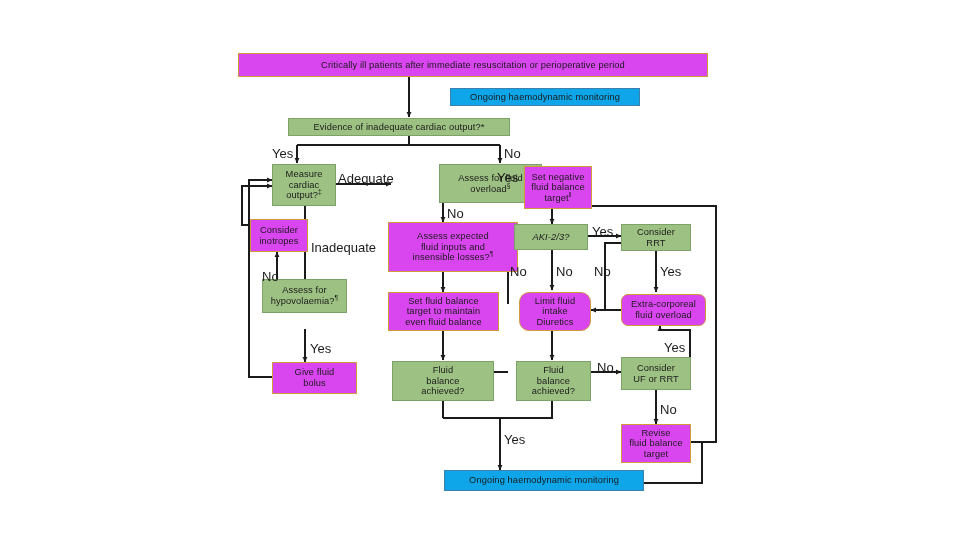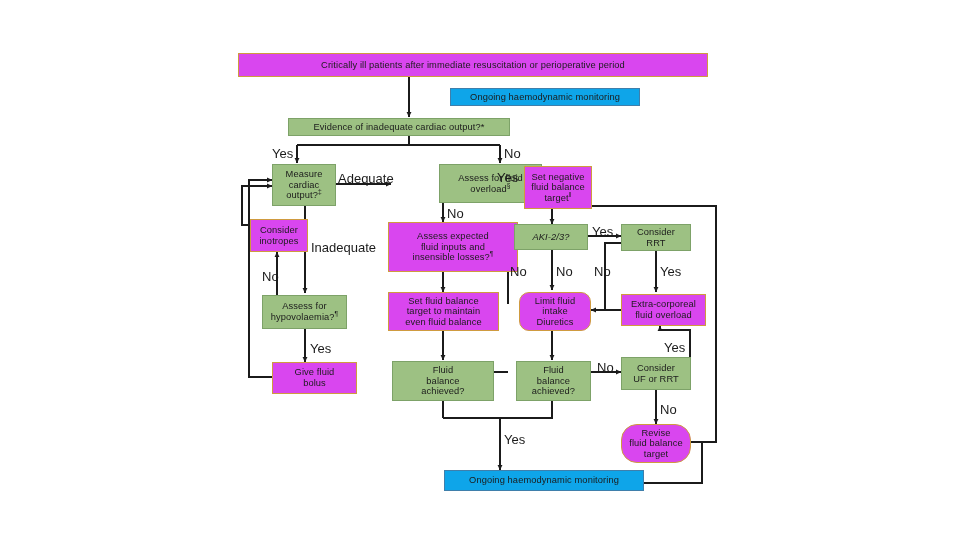--- a/index.html
+++ b/index.html
@@ -173,21 +173,21 @@
     <span>AKI-2/3?</span>
   </div>
 
   <div class="node green" style="left:621px;top:224px;width:70px;height:27px;">
     <span>
       <span>Consider</span><br>
       <span>RRT</span>
     </span>
   </div>
 
-  <div class="node green" style="left:262px;top:295px;width:85px;height:34px;">
+  <div class="node green" style="left:262px;top:279px;width:85px;height:34px;">
     <span>
       <span>Assess for</span><br>
       <span>hypovolaemia?</span><span class="sup">¶</span>
     </span>
   </div>
 
   <div class="node amber" style="left:388px;top:292px;width:111px;height:39px;">
     <span>
       <span>Set fluid balance</span><br>
       <span>target to maintain</span><br>
@@ -196,21 +196,21 @@
   </div>
 
   <div class="node amber" style="left:519px;top:292px;width:72px;height:39px;border-radius:10px;">
     <span>
       <span>Limit fluid</span><br>
       <span>intake</span><br>
       <span>Diuretics</span>
     </span>
   </div>
 
-  <div class="node amber" style="left:621px;top:294px;width:85px;height:32px;">
+  <div class="node amber" style="left:621px;top:294px;width:85px;height:32px;border-radius:7px;">
     <span>
       <span>Extra-corporeal</span><br>
       <span>fluid overload</span>
     </span>
   </div>
 
   <div class="node amber" style="left:272px;top:362px;width:85px;height:32px;">
     <span>
       <span>Give fluid</span><br>
       <span>bolus</span>
@@ -233,21 +233,21 @@
     </span>
   </div>
 
   <div class="node green" style="left:621px;top:357px;width:70px;height:33px;">
     <span>
       <span>Consider</span><br>
       <span>UF or RRT</span>
     </span>
   </div>
 
-  <div class="node amber" style="left:621px;top:424px;width:70px;height:39px;border-radius:16px;">
+  <div class="node amber" style="left:621px;top:424px;width:70px;height:39px;">
     <span>
       <span>Revise</span><br>
       <span>fluid balance</span><br>
       <span>target</span>
     </span>
   </div>
 
   <div class="node blue" style="left:400px;top:470px;width:200px;height:21px;">
     <span>Ongoing haemodynamic monitoring</span>
   </div>

